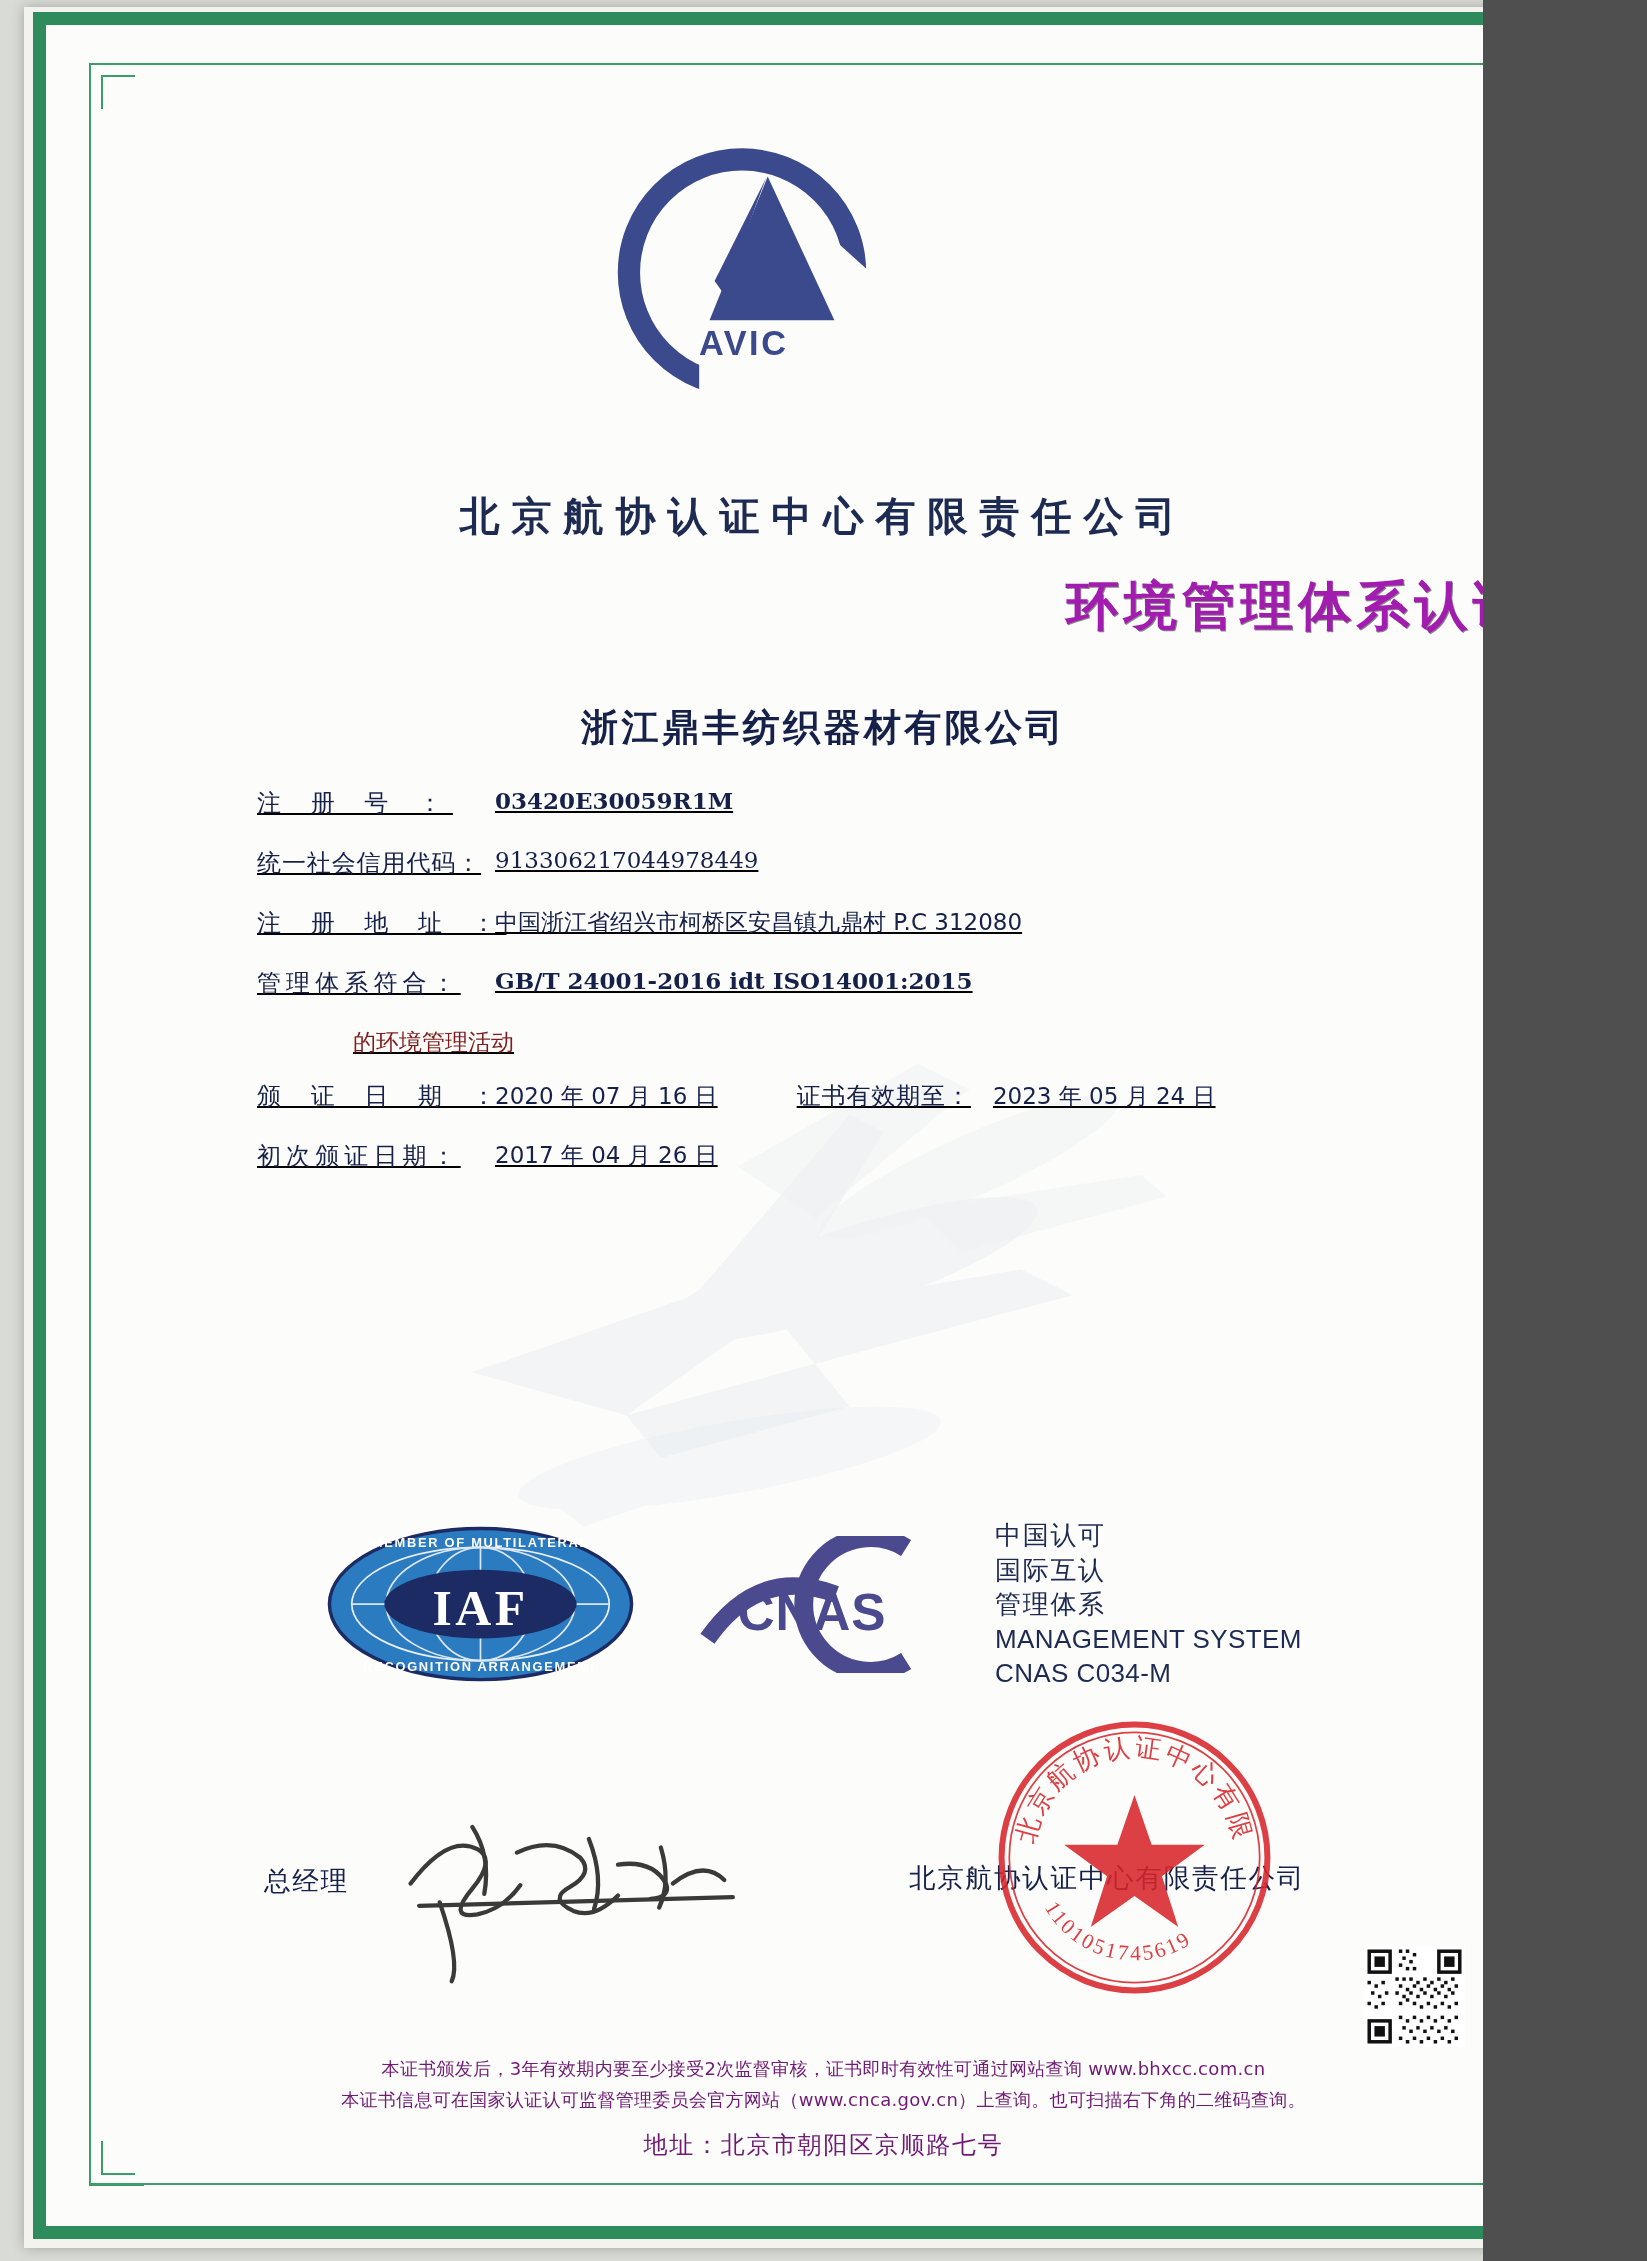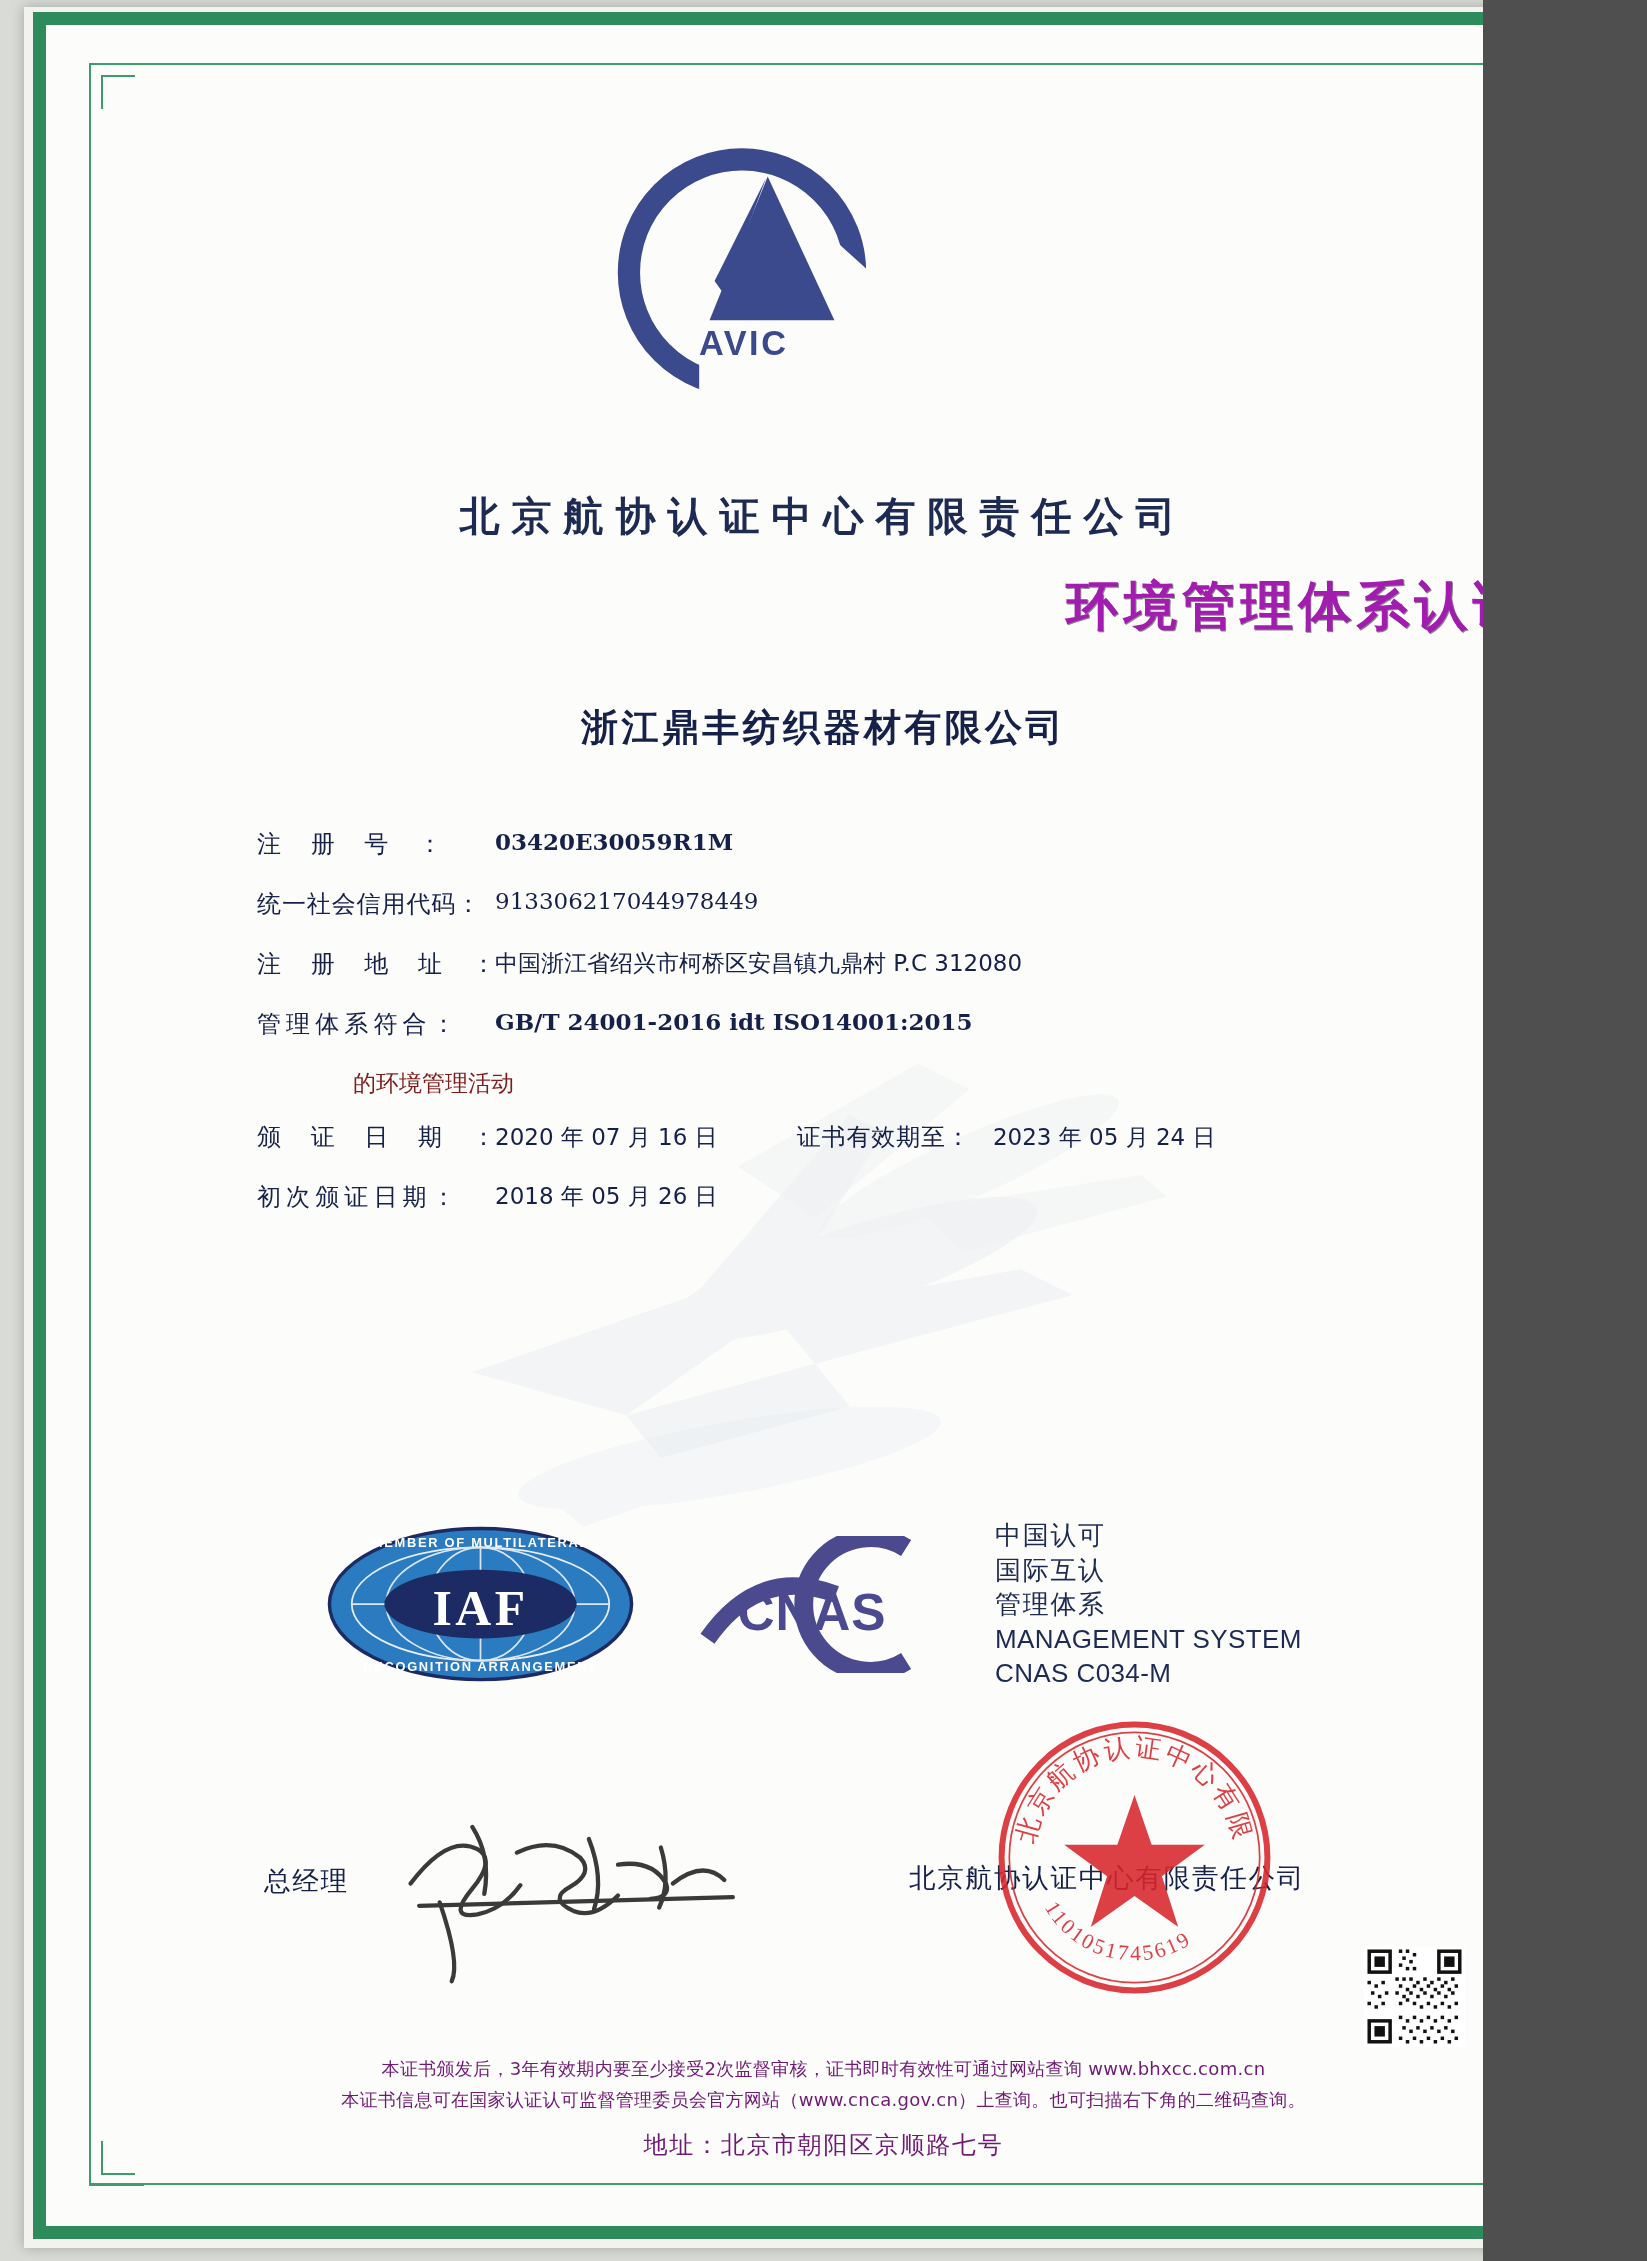--- a/index.html
+++ b/index.html
@@ -134,22 +134,23 @@
     font-size: 37px;
     letter-spacing: 3.4px;
     color: #16214a;
     font-weight: 600;
   }
 
   
   .fields {
     position: absolute;
     left: 257px;
-    top: 828px;
+    top: 787px;
     width: 1167px;
+    text-decoration: underline;
   }
   .row {
     display: flex;
     align-items: flex-start;
     margin-bottom: 22px;
     min-height: 38px;
   }
   .lbl {
     width: 238px;
     flex: 0 0 238px;
@@ -329,21 +330,21 @@
     </div>
     <div class="scope-line2">的环境管理活动</div>
     <div class="row date-row">
       <div class="lbl spread">颁 证 日 期 ：</div>
       <div class="val cn">2020 年 07 月 16 日</div>
       <div class="lbl2">证书有效期至：</div>
       <div class="v2">2023 年 05 月 24 日</div>
     </div>
     <div class="row">
       <div class="lbl spread2">初次颁证日期：</div>
-      <div class="val cn">2018 年 05 月 26 日</div>
+      <div class="val cn">2017 年 04 月 26 日</div>
     </div>
   </div>
 
   <div class="marks">
     <svg class="iaf" viewBox="0 0 360 185">
       <ellipse cx="180" cy="92" rx="176" ry="88" fill="#2a7bc0" stroke="#1c2b63" stroke-width="4"></ellipse>
       <ellipse cx="180" cy="92" rx="150" ry="66" fill="none" stroke="#e8eef7" stroke-width="2"></ellipse>
       <g fill="none" stroke="#dce6f2" stroke-width="2">
         <ellipse cx="180" cy="92" rx="60" ry="66"></ellipse>
         <ellipse cx="180" cy="92" rx="110" ry="66"></ellipse>

